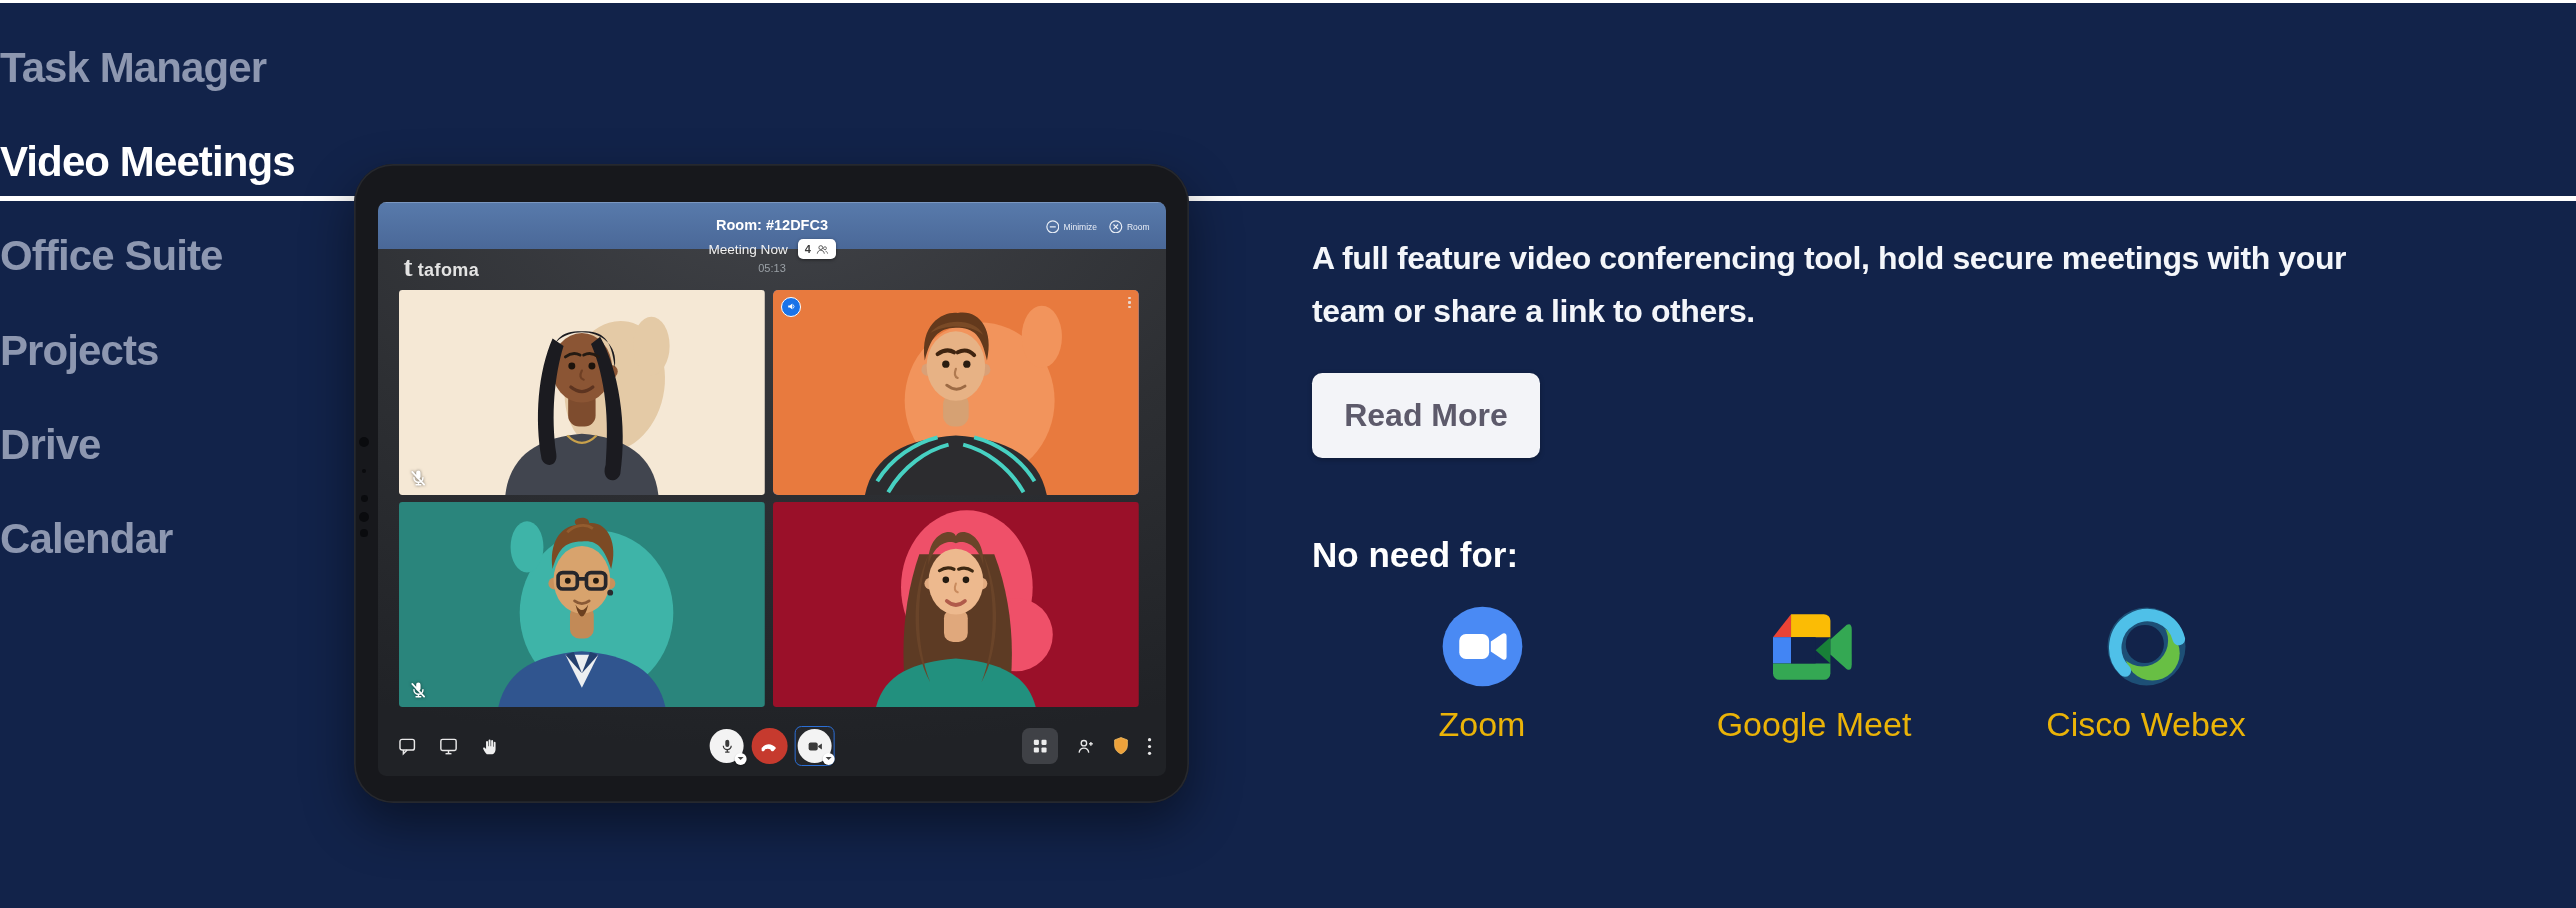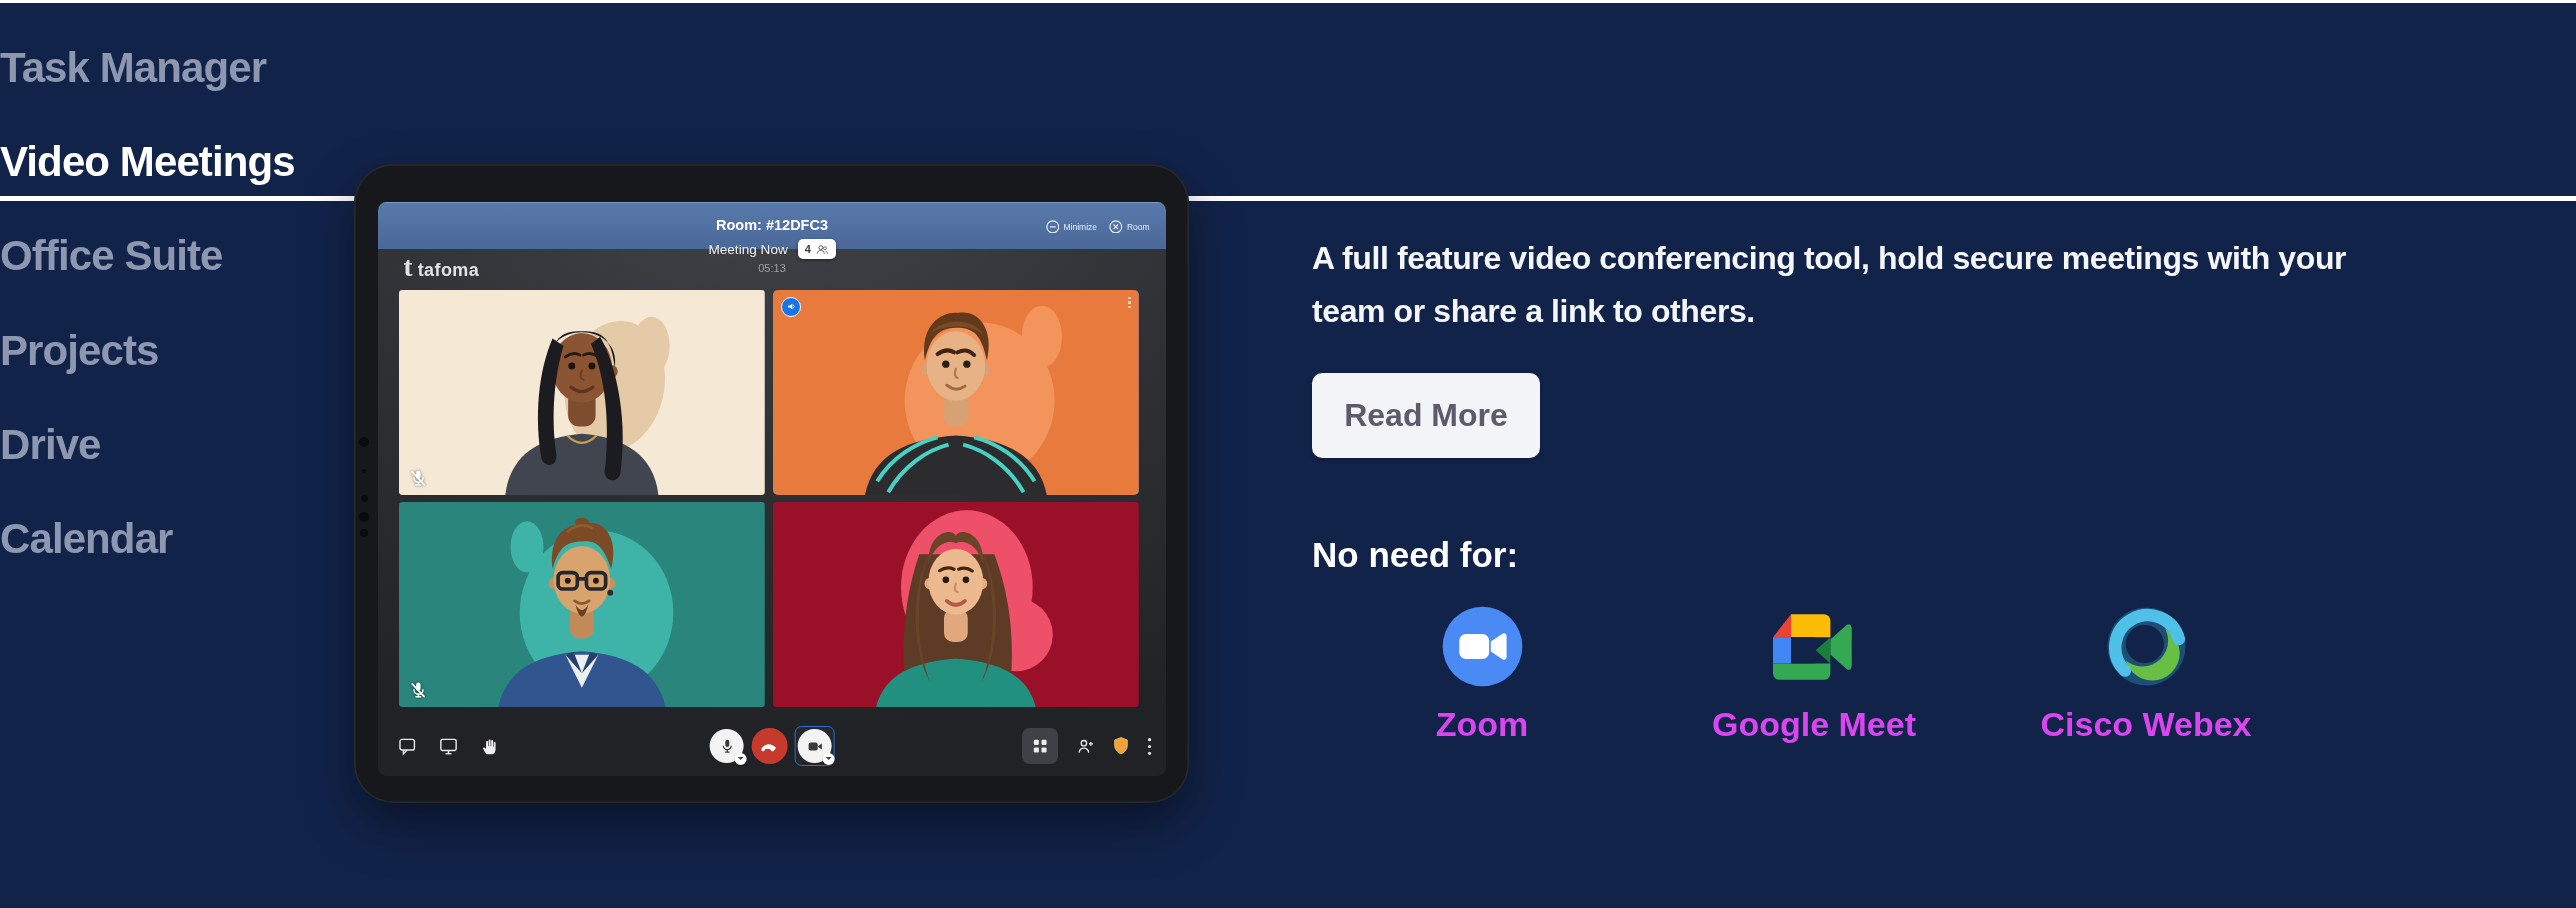--- a/index.html
+++ b/index.html
@@ -74,21 +74,21 @@
   .lead{position:absolute;left:1312px;top:232px;width:1099px;margin:0;
     color:#f4f6fa;font-size:32px;font-weight:bold;line-height:53px;letter-spacing:-0.4px;}
   .read-more{position:absolute;left:1312px;top:373px;width:228px;height:85px;
     background:#f3f4f8;border-radius:10.2px;border:none;cursor:pointer;
     display:flex;align-items:center;justify-content:center;
     color:#5d5a6b;font-size:32px;font-weight:bold;font-family:Liberation Sans, sans-serif;box-shadow:0 1.7px 5.1px rgba(0,0,0,.25);}
   .no-need{position:absolute;left:1312px;top:535px;margin:0;color:#ffffff;font-size:35px;font-weight:bold;}
   .logos{position:absolute;left:1397px;top:605px;display:flex;gap:162px;}
   .logo-item{width:170px;display:flex;flex-direction:column;align-items:center;}
   .logo-item .logo-ic{width:83px;height:83px;display:flex;align-items:center;justify-content:center;}
-  .logo-item .logo-label{margin-top:17px;color:#d946ef;font-size:34px;font-weight:bold;white-space:nowrap;}
+  .logo-item .logo-label{margin-top:17px;color:#eab308;font-size:34px;font-weight:normal;white-space:nowrap;}
 </style>
 </head>
 <body>
 
 <div class="top-strip"></div>
 
 <nav class="main-nav">
   <a href="#">Task Manager</a>
   <a href="#" class="active">Video Meetings</a>
   <a href="#">Office Suite</a>

